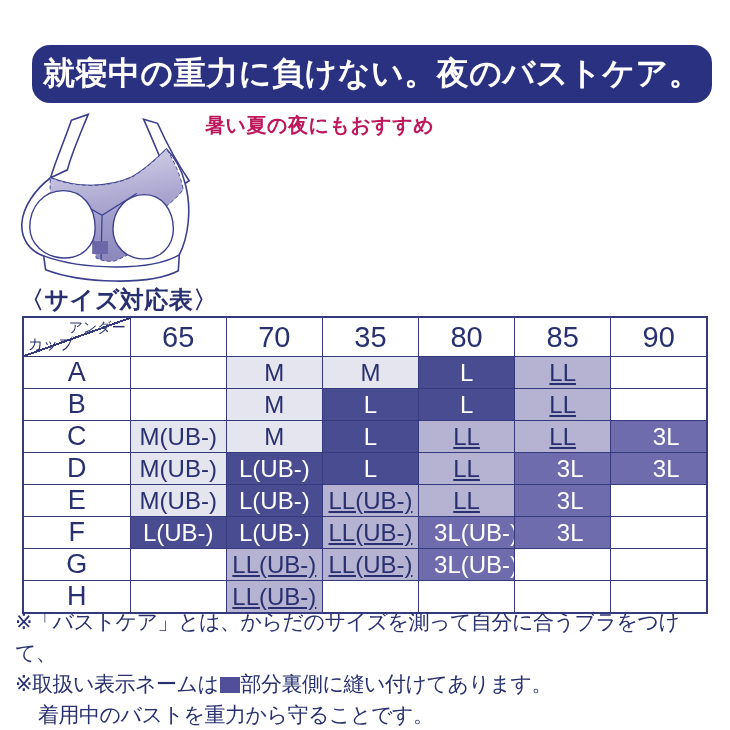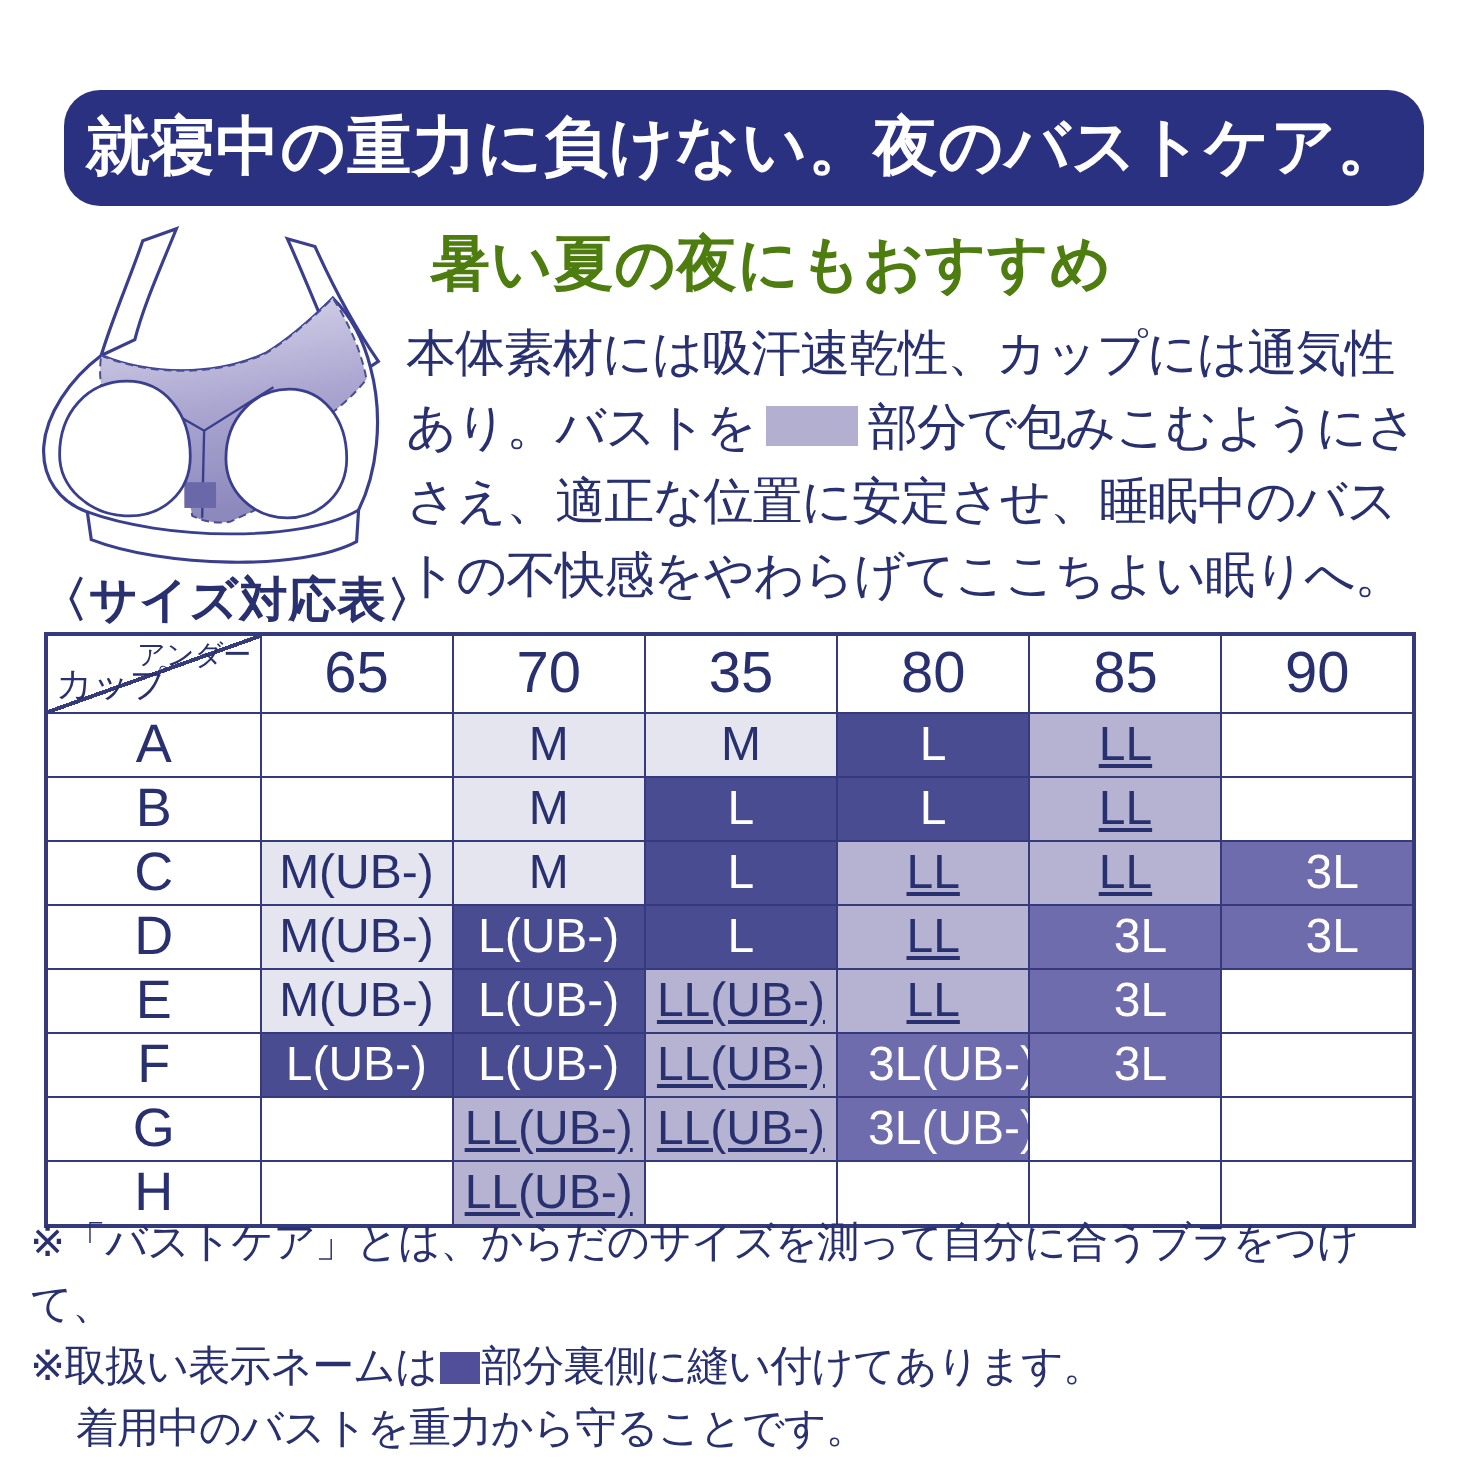--- a/index.html
+++ b/index.html
@@ -19,40 +19,40 @@
     font-family:"Liberation Sans","DejaVu Sans",sans-serif;color:var(--text-navy);
   }
   .banner{
     position:absolute;left:32px;top:45px;width:680px;height:58px;
     background:var(--banner-bg);border-radius:18px;
     display:flex;align-items:center;justify-content:center;
     color:#ffffff;font-size:32px;font-weight:bold;letter-spacing:0.5px;white-space:nowrap;
   }
   .bra-wrap{position:absolute;left:10px;top:110px;width:198px;height:184px;}
   .intro{position:absolute;left:203px;top:112px;width:515px;}
-  .intro-heading{font-size:30px;font-weight:bold;color:#4d7c0f;margin:0 0 6px 12px;letter-spacing:0.5px;}
+  .intro-heading{font-size:20px;font-weight:bold;color:#be185d;margin:0 0 6px 2px;letter-spacing:0.5px;}
   .intro-body{font-size:25px;line-height:37px;margin:0;letter-spacing:-0.5px;}
   .swatch-inline{
     display:inline-block;width:46px;height:20px;background:var(--swatch-lavender);
     vertical-align:middle;margin:0 5px 4px 5px;
   }
   .caption{position:absolute;left:20px;top:284px;font-size:24px;font-weight:bold;letter-spacing:0.5px;}
   .size-table{
     position:absolute;left:22px;top:316px;width:686px;
     border-collapse:collapse;table-layout:fixed;border:2.5px solid var(--table-border);
   }
   .size-table td{
     border:1.5px solid var(--table-border);text-align:center;vertical-align:middle;
     padding:0;height:30px;font-size:24px;color:var(--text-navy);overflow:hidden;white-space:nowrap;
   }
   .size-table tr.header-row td{height:38px;font-size:29px;}
   .size-table td.corner{position:relative;background:
     linear-gradient(to bottom right,transparent calc(50% - 1px),var(--table-border) calc(50% - 1px),var(--table-border) calc(50% + 1px),transparent calc(50% + 1px));}
   .corner-top{position:absolute;top:1px;right:4px;font-size:14px;letter-spacing:0px;text-align:center;}
-  .corner-bottom{position:absolute;bottom:2px;left:4px;font-size:18px;}
+  .corner-bottom{position:absolute;bottom:2px;left:4px;font-size:15px;}
   .size-table td.cup{font-size:27px;background:#ffffff;}
   .size-table td.c-empty{background:#ffffff;}
   .size-table td.c-light{background:var(--cell-light);}
   .size-table td.c-mid{background:var(--cell-mid);text-decoration:underline;}
   .size-table td.c-dark{background:var(--cell-dark);color:#ffffff;}
   .size-table td.c-deep{background:var(--cell-deep);color:#ffffff;padding-left:15px;}
   .notes{position:absolute;left:15px;top:606px;width:705px;font-size:21px;line-height:31px;letter-spacing:-0.5px;}
   .notes p{margin:0;}
   .swatch-tag{
     display:inline-block;width:20px;height:16px;background:var(--swatch-tag);
@@ -91,21 +91,20 @@
 
     <path d="M20,118 C20,97 34,81 54,81 C73,81 86,97 86,119 C86,137 72,150 53,149 C35,148 20,135 20,118 Z" fill="#ffffff" stroke="#3a3e8e" stroke-width="1.4"></path>
     <path d="M104,120 C104,100 118,85 136,85 C153,85 165,100 165,120 C165,137 152,150 135,150 C118,150 104,137 104,120 Z" fill="#ffffff" stroke="#3a3e8e" stroke-width="1.4"></path>
 
     <path d="M34,147 C72,161 142,163 171,146" fill="none" stroke="#3a3e8e" stroke-width="1.4"></path>
   </svg>
 </div>
 
 <div class="intro">
   <p class="intro-heading">暑い夏の夜にもおすすめ</p>
-  <p class="intro-body"><span>本体素材には吸汗速乾性、カップには通気性あり。バストを</span><span class="swatch-inline"></span><span>部分で包みこむようにささえ、適正な位置に安定させ、睡眠中のバストの不快感をやわらげてここちよい眠りへ。</span></p>
 </div>
 
 <div class="caption">〈サイズ対応表〉</div>
 
 <table class="size-table">
   <colgroup>
     <col style="width:107px">
       <col style="width:96px">
       <col style="width:96px">
       <col style="width:96px">

